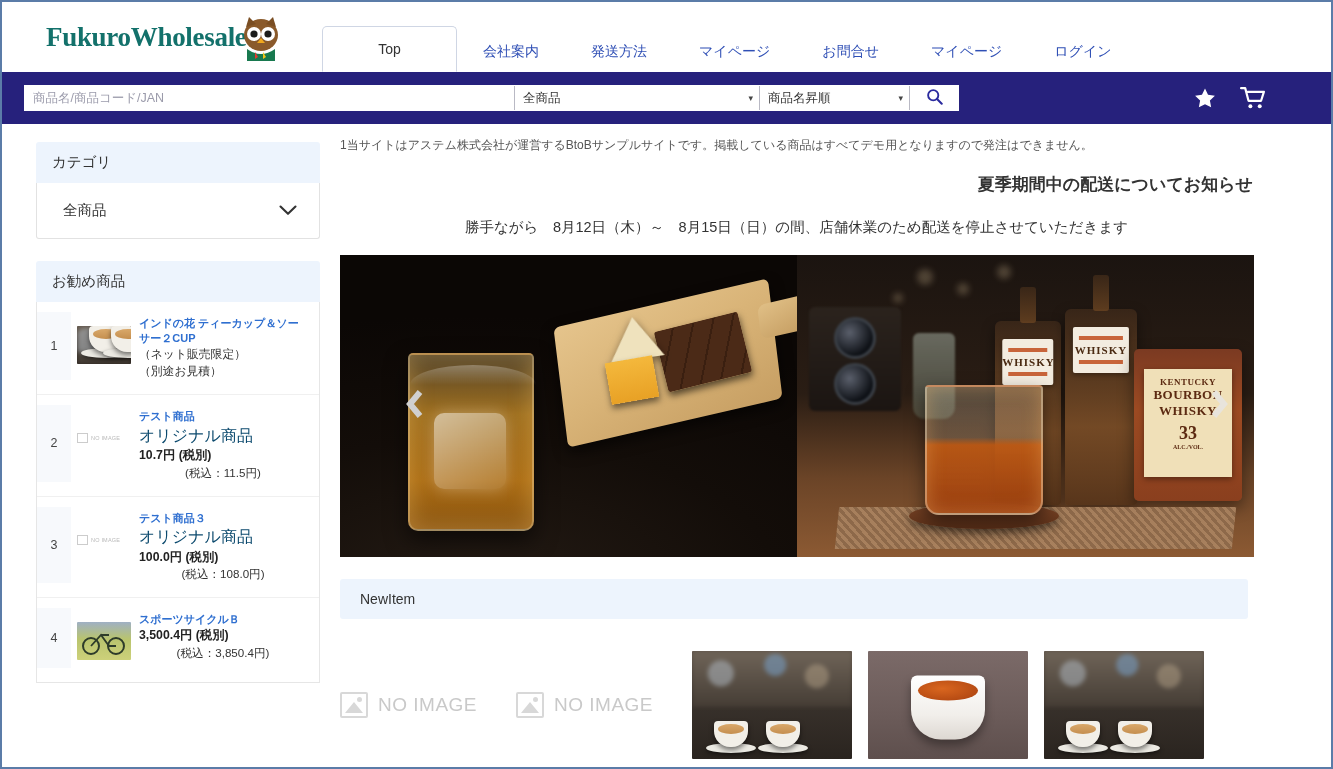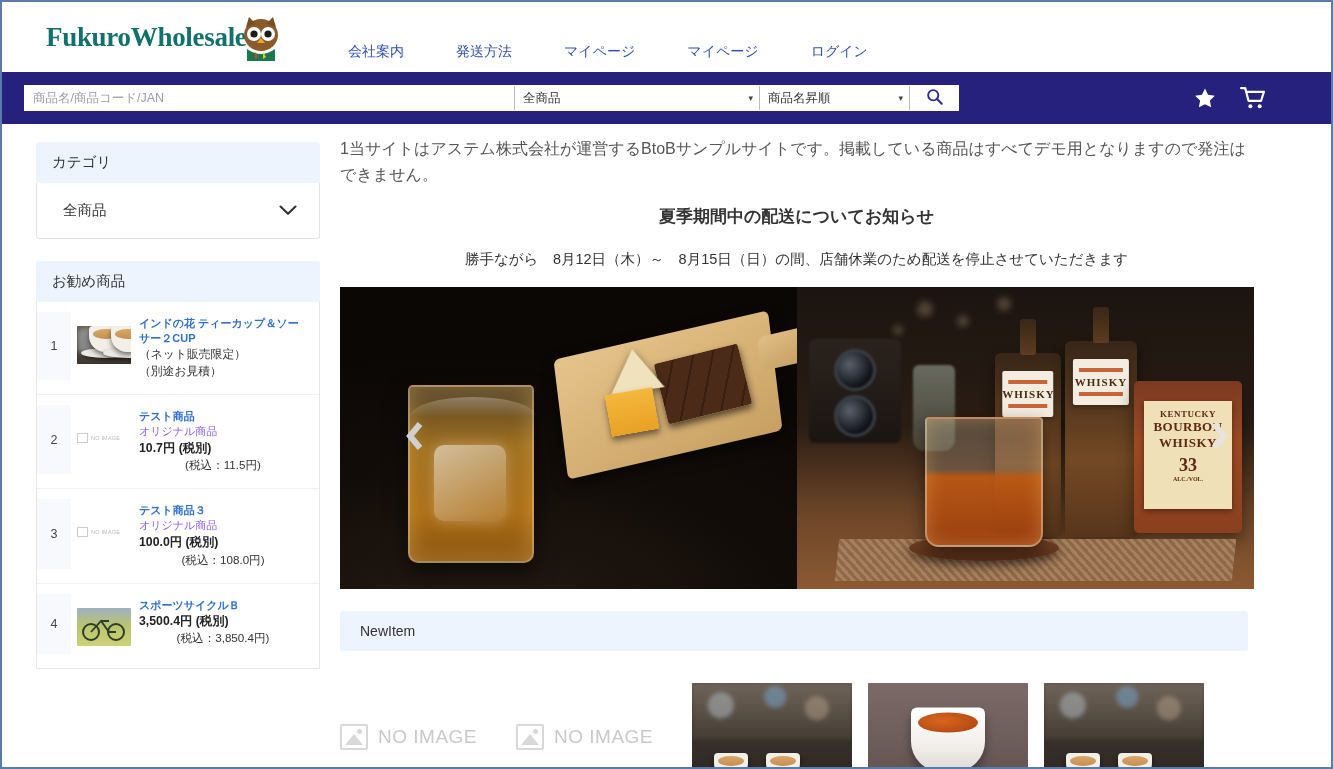--- a/index.html
+++ b/index.html
@@ -214,43 +214,43 @@
   }
   .noimg-mini-text { font-size: 5.5px; color: #b9b9b9; letter-spacing: .2px; white-space: nowrap;}
   .rec-info { flex: 1; padding-top: 4px; padding-right: 4px; }
   .rec-title {
     color: #2f6fd0;
     font-size: 11px;
     font-weight: bold;
     line-height: 1.35;
     cursor: pointer;
   }
-  .rec-sub { font-size: 11px; color: #8b5cf6; line-height: 1.45; }
+  .rec-sub { font-size: 16px; color: #0c4a6e; line-height: 1.45; }
   .rec-price { font-size: 12.3px; color: #222; font-weight: bold; line-height: 1.45; }
   .rec-price2 { font-size: 11.6px; color: #333; line-height: 1.45; text-align: center; }
   .rec-note { font-size: 11.8px; color: #333; line-height: 1.45; }
   .rec-note.bold { font-weight: normal; }
 
   
   .main {
     flex: 1;
     padding: 12px 78px 0 2px;
     overflow: hidden;
   }
   .notice-small {
-    font-size: 16px;
+    font-size: 12px;
     color: #555;
     line-height: 1.6;
     margin-bottom: 18px;
   }
   .notice-title {
     font-size: 17px;
     font-weight: bold;
     color: #333;
-    text-align: center;
+    text-align: right;
     margin-bottom: 22px;
   }
   .notice-body {
     font-size: 14.5px;
     color: #333;
     text-align: center;
     margin-bottom: 18px;
   }
 
   
@@ -553,23 +553,25 @@
           <circle cx="29" cy="19" r="3.6" fill="#1c1c1c"></circle>
           <path d="M22 23 L18 28 L26 28 Z" fill="#f0a81e"></path>
           <path d="M8 34 q14 10 28 0 v12 h-28 Z" fill="#18794f"></path>
           <path d="M16 37 l3 5 l-3 2 Z" fill="#e23b2e"></path>
           <path d="M24 37 l3 5 l-3 2 Z" fill="#f5c518"></path>
         </svg>
       </span>
     </div>
 
     <div class="nav">
+      <div class="nav-item active">Top</div>
       <div class="nav-item">会社案内</div>
       <div class="nav-item">発送方法</div>
       <div class="nav-item">マイページ</div>
+      <div class="nav-item">お問合せ</div>
       <div class="nav-item">マイページ</div>
       <div class="nav-item">ログイン</div>
     </div>
   </div>
 
   <div class="searchbar">
     <div class="search-group">
       <input class="search-input" type="text" placeholder="商品名/商品コード/JAN" style="">
       <div class="select-wrap">
         <select class="search-select sel-cat">

